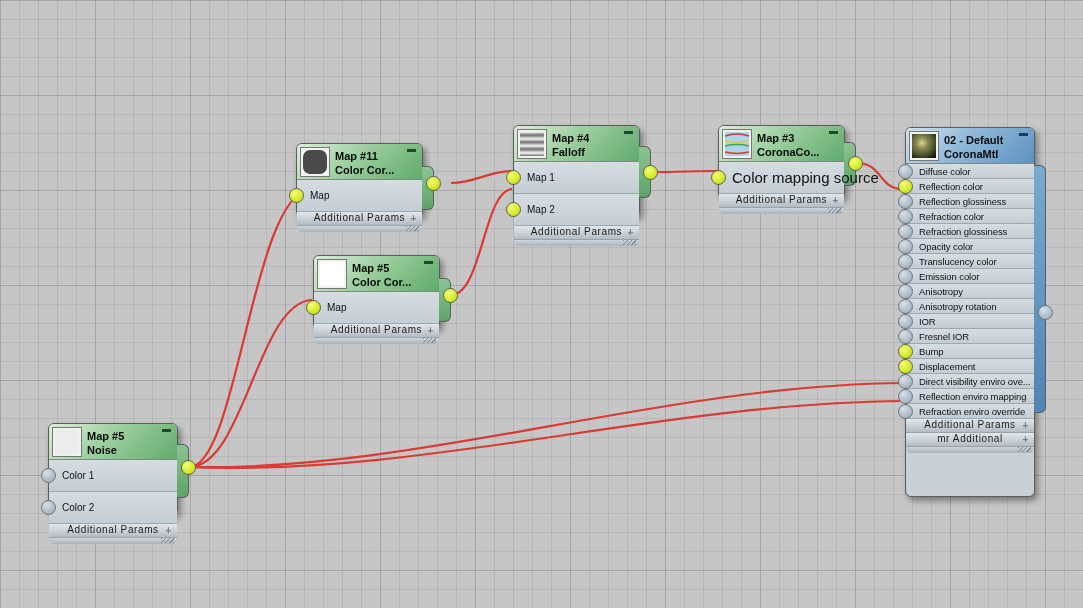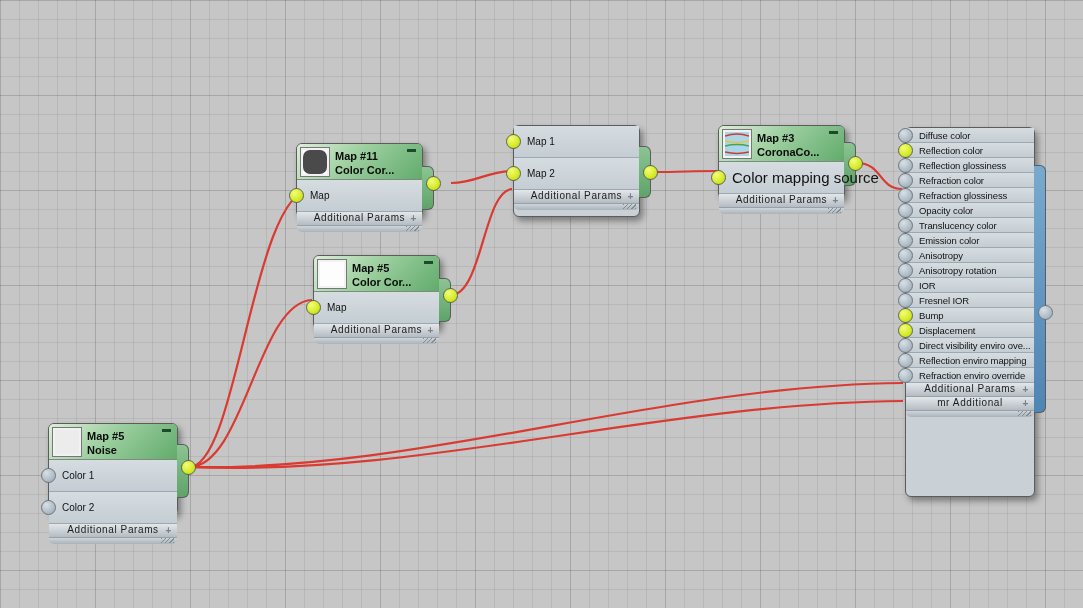--- a/index.html
+++ b/index.html
@@ -127,20 +127,30 @@
       <span class="plus">+</span>
     </div>
     <div class="grip">
         <i class="hatch"></i>
       </div>
   </div>
 
   <div class="node green" style="left:513px;top:125px;width:127px;height:92px;">
     <div class="side-tab" style="top:20px;height:52px;"></div>
     <div class="socket out connected" style="top:39px;"></div>
+    <div class="header">
+      <div class="thumb th-falloff">
+          <div class="thumb-inner"></div>
+        </div>
+      <div class="titles">
+        <div>Map #4</div>
+        <div>Falloff</div>
+      </div>
+      <div class="mini"></div>
+    </div>
     <div class="row">
       <div class="socket in connected"></div>
       <span>Map 1</span>
     </div>
     <div class="row">
       <div class="socket in connected"></div>
       <span>Map 2</span>
     </div>
     <div class="footer">
       <span>Additional Params</span>
@@ -209,20 +219,30 @@
       <span class="plus">+</span>
     </div>
     <div class="grip">
         <i class="hatch"></i>
       </div>
   </div>
 
   <div class="node blue" style="left:905px;top:127px;width:130px;height:370px;">
     <div class="side-tab" style="top:37px;height:248px;"></div>
     <div class="socket out open" style="top:177px;"></div>
+    <div class="header">
+      <div class="thumb th-sphere">
+          <div class="thumb-inner"></div>
+        </div>
+      <div class="titles">
+        <div>02 - Default</div>
+        <div>CoronaMtl</div>
+      </div>
+      <div class="mini"></div>
+    </div>
     <div class="rows-mtl">
       <div class="row">
         <div class="socket in open"></div>
         <span>Diffuse color</span>
       </div>
       <div class="row">
         <div class="socket in connected"></div>
         <span>Reflection color</span>
       </div>
       <div class="row">

